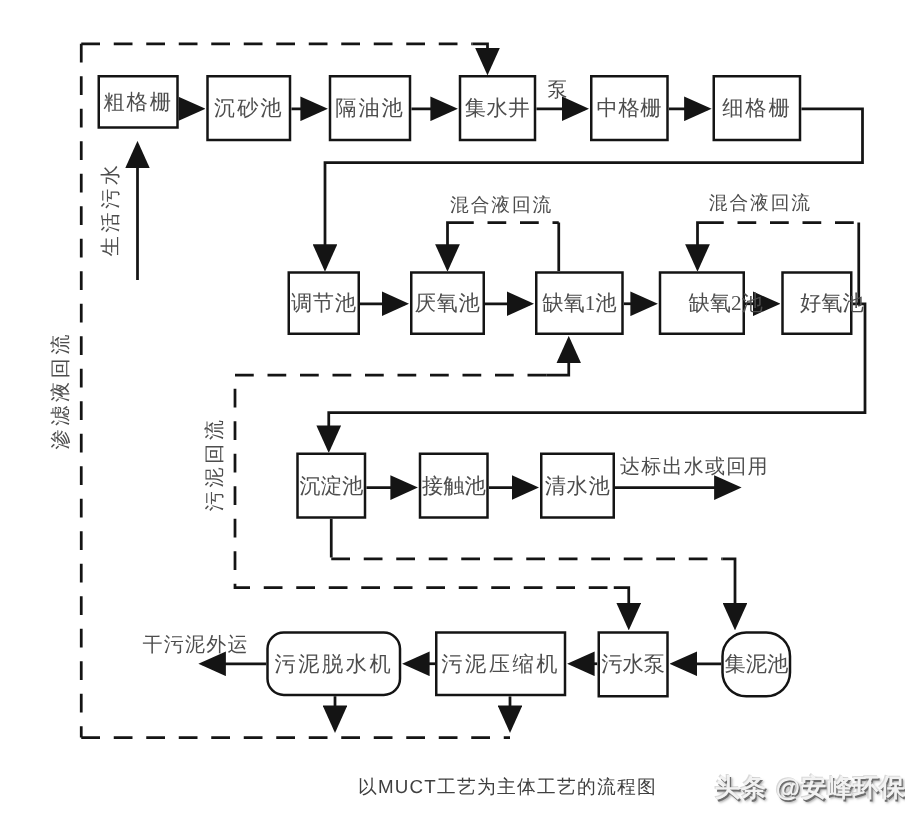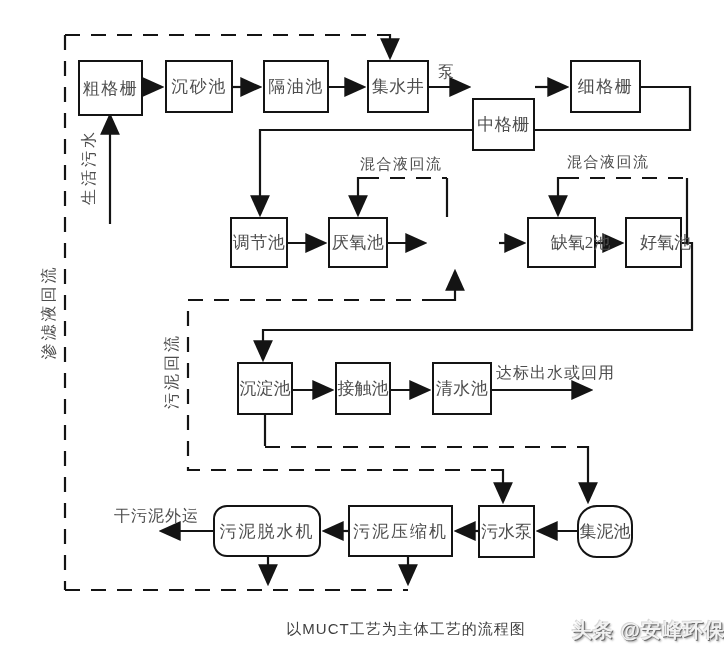--- a/index.html
+++ b/index.html
@@ -89,29 +89,30 @@
       <path d="M65,35 H378"></path>
       <path d="M65,35 V590"></path>
       <path d="M65,590 H408"></path>
       <path d="M364,178 H447"></path>
       <path d="M564,178 H687"></path>
       <path d="M265,447 H578"></path>
       <path d="M437,300 H188 V470 H491"></path>
     </g>
   </svg>
 
-  <div class="pbox" style="left:78px;top:60px;width:65px;height:56px;font-family:Liberation Mono, monospace;">粗格栅</div>
+  <div class="pbox" style="left:78px;top:60px;width:65px;height:43px;font-family:Liberation Mono, monospace;">粗格栅</div>
   <div class="pbox" style="left:165px;top:60px;width:68px;height:53px;">沉砂池</div>
   <div class="pbox" style="left:263px;top:60px;width:66px;height:53px;">隔油池</div>
   <div class="pbox" style="left:367px;top:60px;width:62px;height:53px;letter-spacing:0.5px;">集水井</div>
-  <div class="pbox" style="left:472px;top:60px;width:63px;height:53px;letter-spacing:0.5px;margin-top:38px;">中格栅</div>
+  <div class="pbox" style="left:472px;top:60px;width:63px;height:53px;letter-spacing:0.5px;">中格栅</div>
   <div class="pbox" style="left:570px;top:60px;width:71px;height:53px;">细格栅</div>
 
   <div class="pbox" style="left:230px;top:217px;width:58px;height:51px;letter-spacing:0.5px;">调节池</div>
   <div class="pbox" style="left:328px;top:217px;width:60px;height:51px;letter-spacing:0.5px;">厌氧池</div>
+  <div class="pbox" style="left:428px;top:217px;width:71px;height:51px;letter-spacing:0;">缺氧1池</div>
   <div class="pbox" style="left:527px;top:217px;width:69px;height:51px;letter-spacing:0;padding-left:38px;">缺氧2池</div>
   <div class="pbox" style="left:625px;top:217px;width:57px;height:51px;letter-spacing:0;padding-left:24px;">好氧池</div>
 
   <div class="pbox" style="left:237px;top:362px;width:56px;height:53px;letter-spacing:0;">沉淀池</div>
   <div class="pbox" style="left:335px;top:362px;width:56px;height:53px;letter-spacing:0;">接触池</div>
   <div class="pbox" style="left:432px;top:362px;width:60px;height:53px;letter-spacing:0.5px;">清水池</div>
 
   <div class="pbox" style="left:213px;top:505px;width:108px;height:52px;letter-spacing:2px;border-radius:14px;">污泥脱水机</div>
   <div class="pbox" style="left:348px;top:505px;width:105px;height:52px;letter-spacing:2px;">污泥压缩机</div>
   <div class="pbox" style="left:478px;top:505px;width:57px;height:53px;letter-spacing:0;">污水泵</div>

